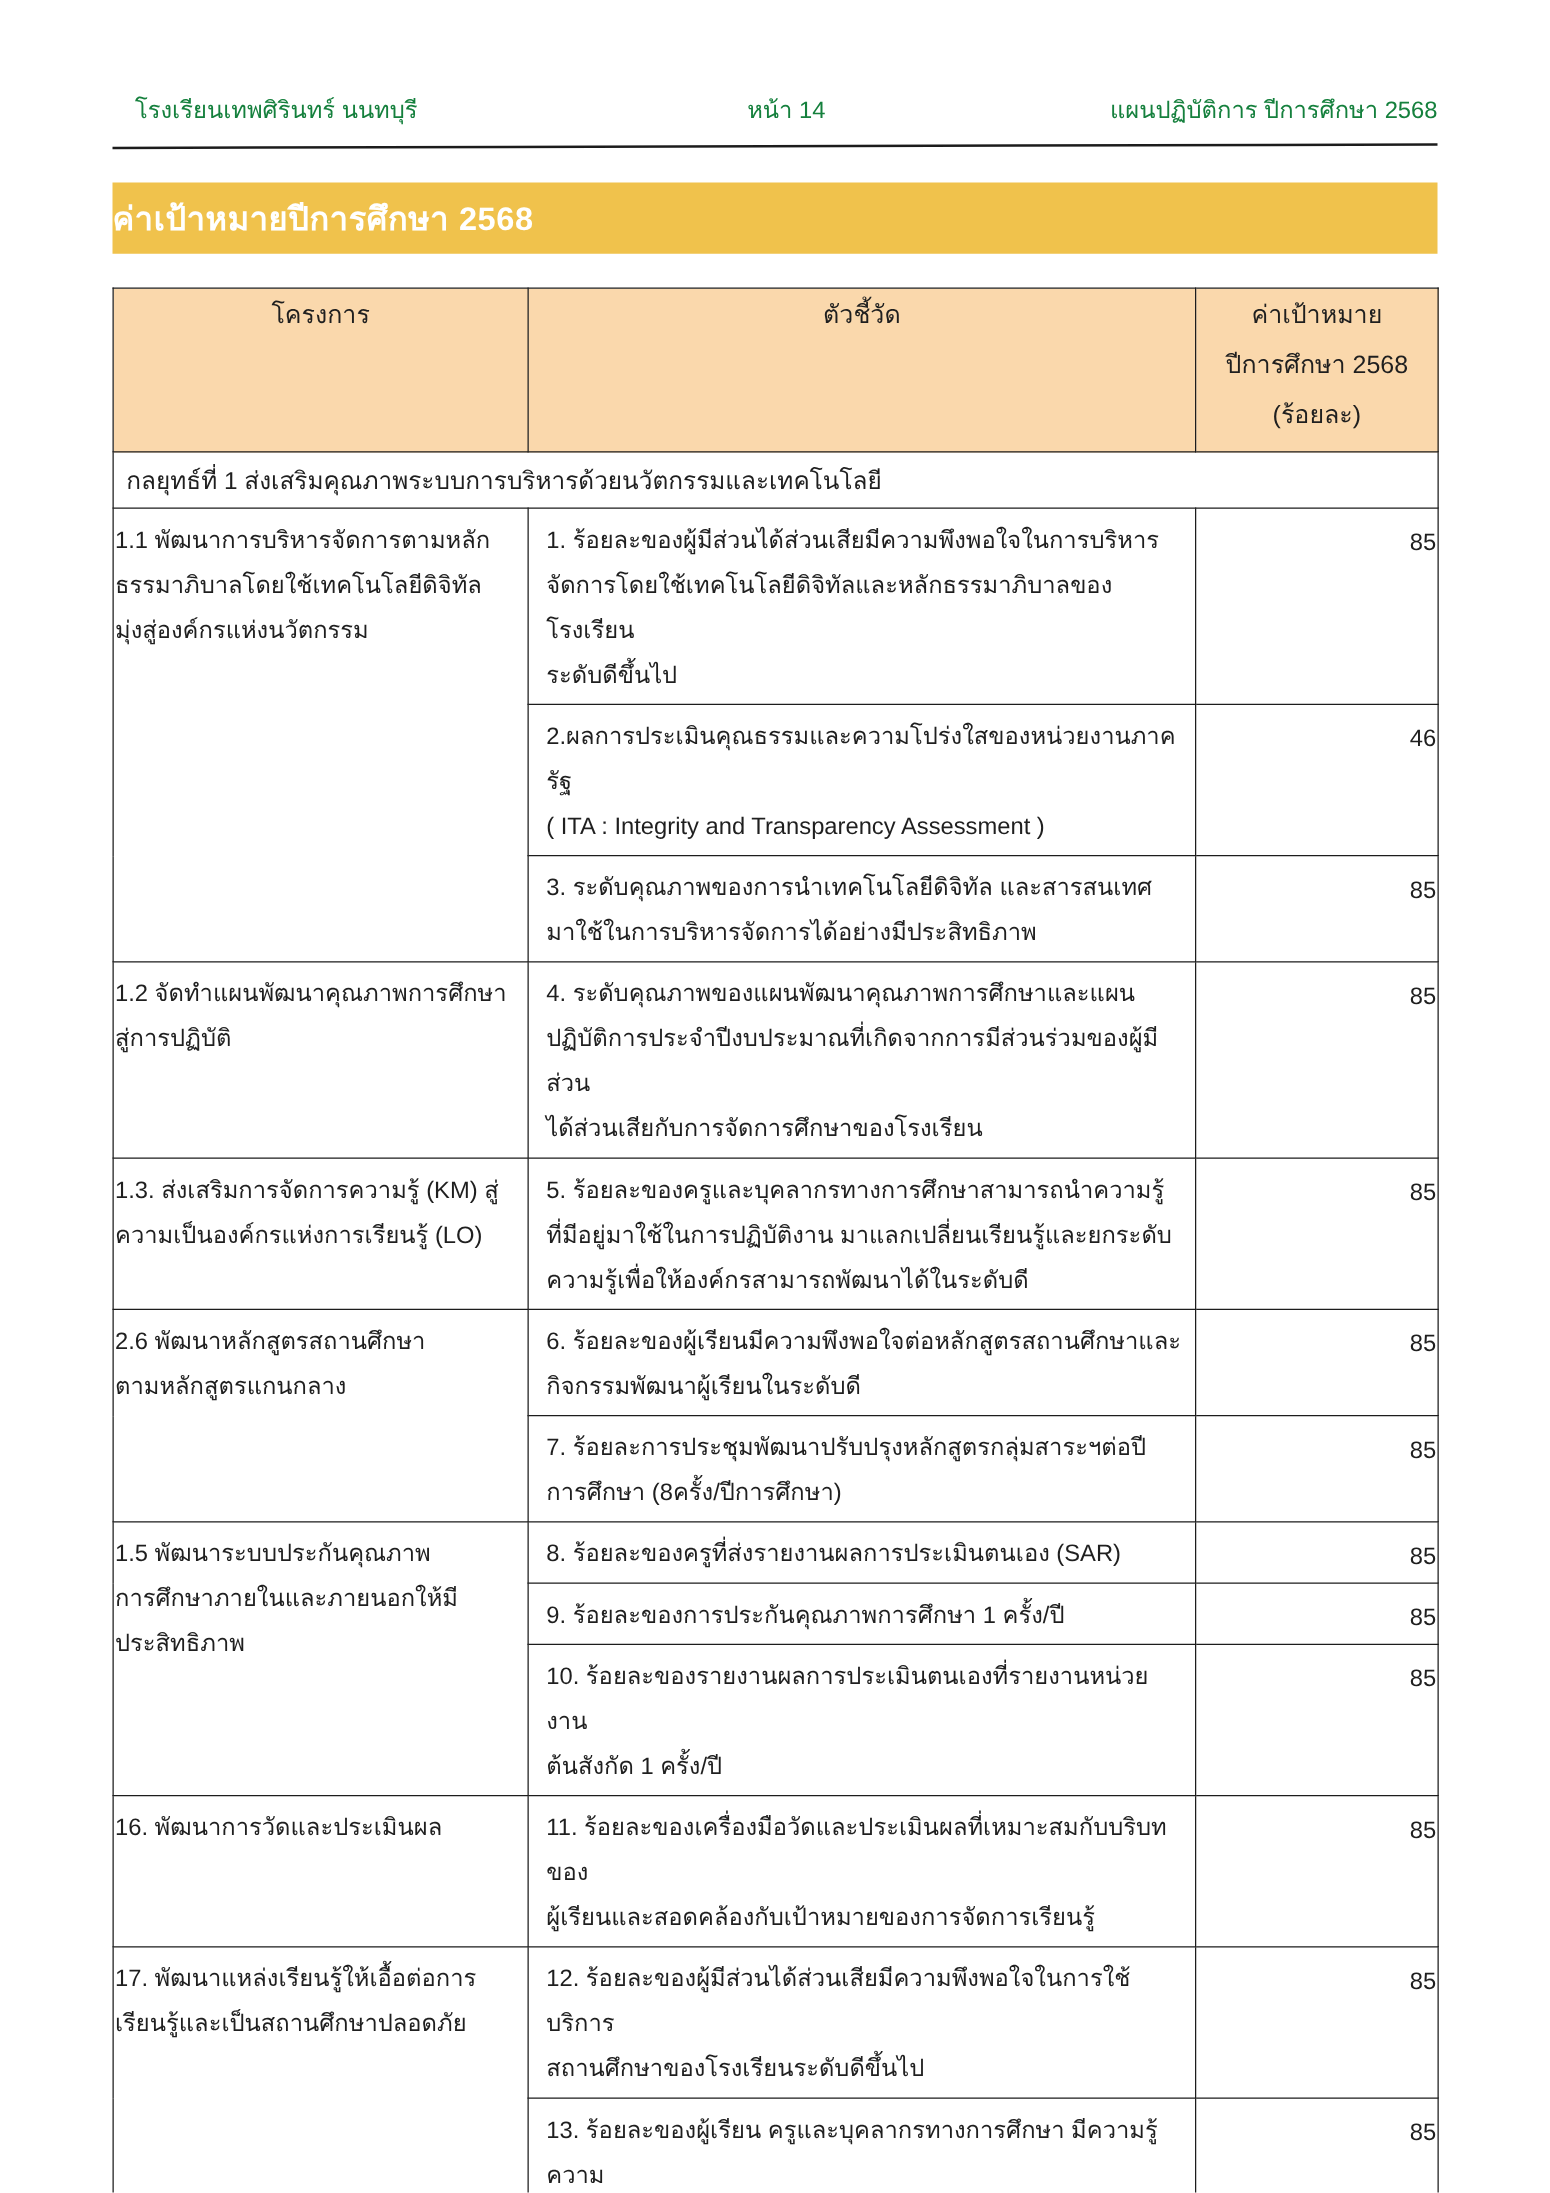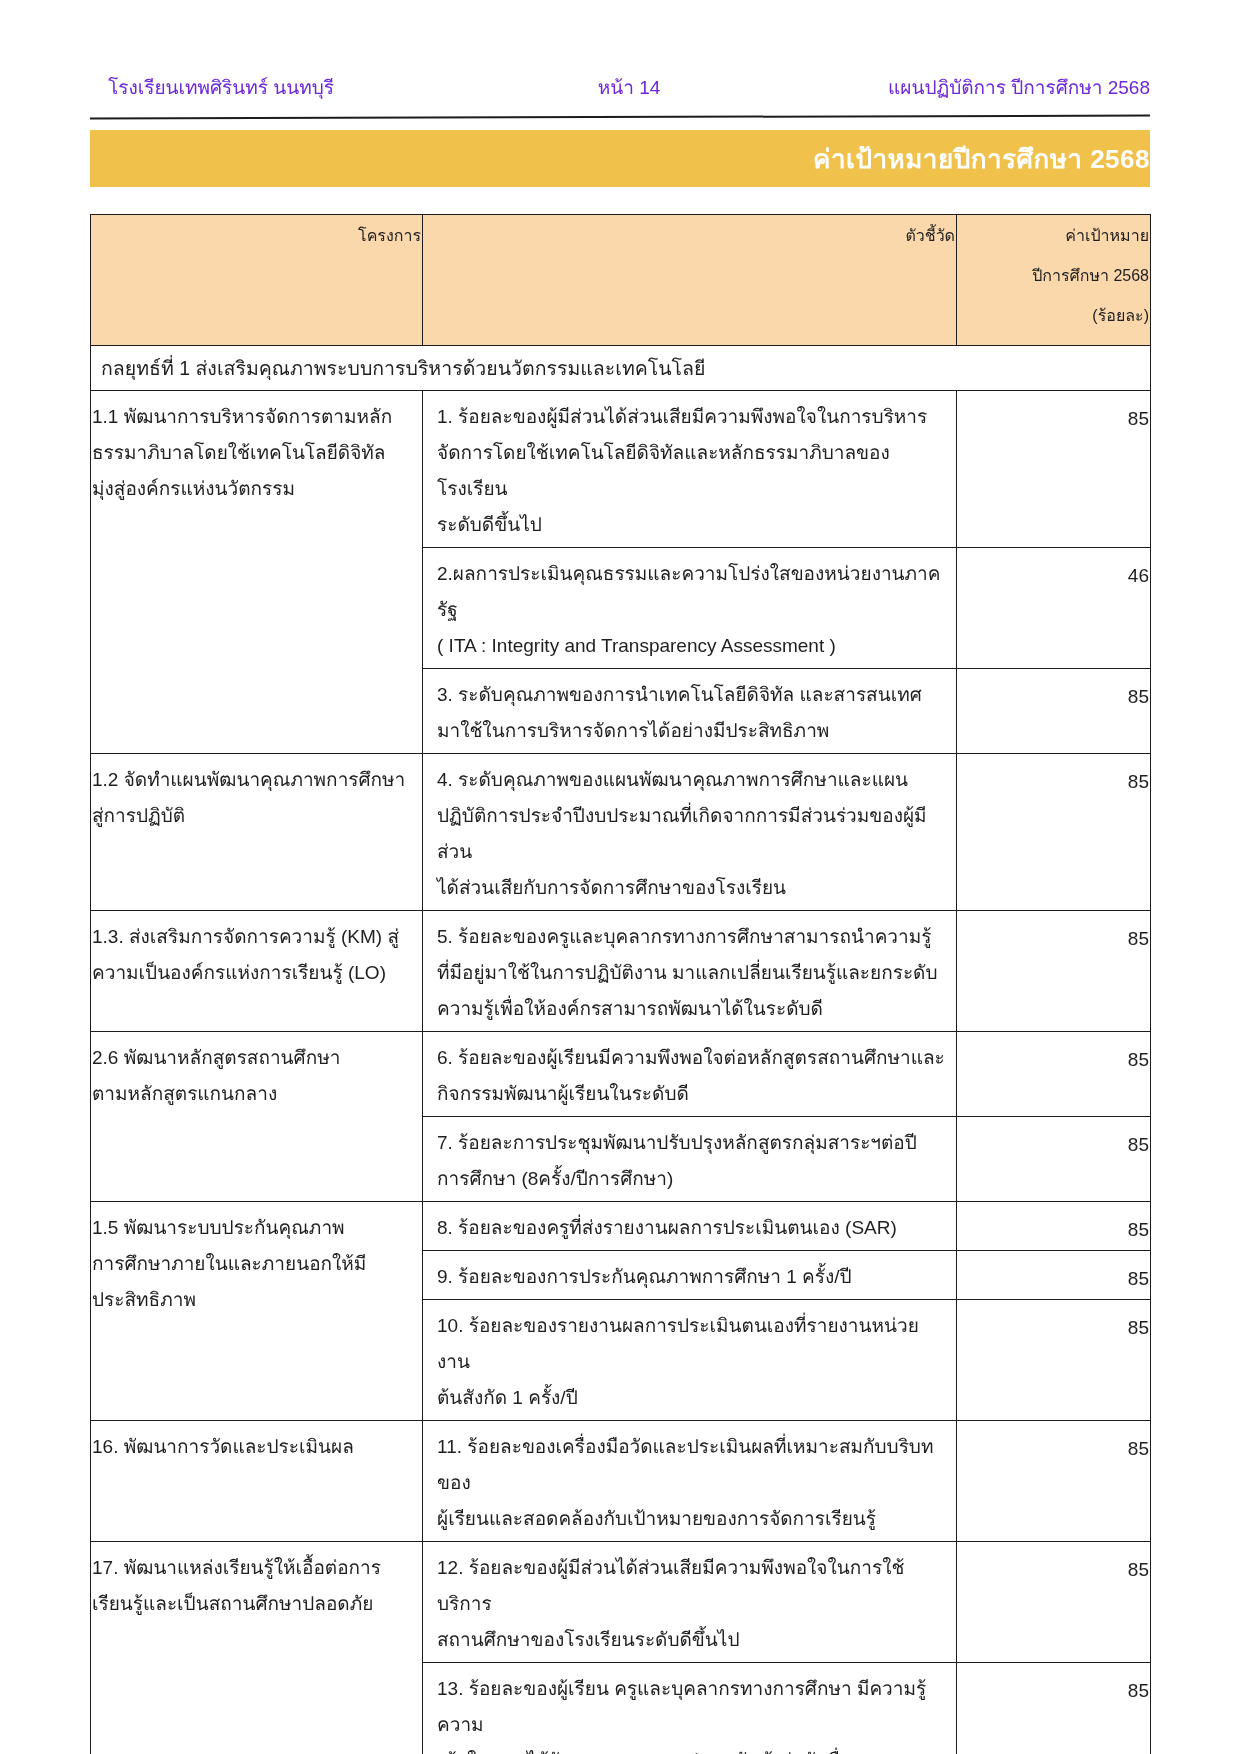--- a/index.html
+++ b/index.html
@@ -9,34 +9,34 @@
     font-family: "Liberation Sans", sans-serif;
     color: #1f1f1f;
     -webkit-font-smoothing: antialiased;
   }
   .page { position: relative; width: 1240px; height: 1754px; overflow: hidden; }
   .sheet { width: 1060px; margin-left: 90px; }
 
   
   .page-header {
     display: flex; justify-content: space-between; align-items: baseline;
-    padding-top: 72px; font-size: 19px; color: #6d28d9;
+    padding-top: 72px; font-size: 19px; color: #15803d;
   }
   .page-header .left { padding-left: 18px; }
   .page-header .center { transform: translateX(18px); }
   .header-rule {
     margin-top: 14px; height: 0;
     border-top: 2.5px solid #1c1c1c;
     transform: rotate(-0.15deg);
   }
 
   
   .banner {
-    margin-top: 12px; height: 57px;
-    display: flex; align-items: center; justify-content: flex-end;
+    margin-top: 28px; height: 57px;
+    display: flex; align-items: center; justify-content: flex-start;
   }
   .banner-title {
     color: #ffffff; font-size: 26px; font-weight: bold; letter-spacing: 0.5px;
   }
 
   
   table.targets {
     margin-top: 27px;
     border-collapse: collapse;
     width: 1060px;
@@ -47,23 +47,23 @@
   table.targets col.c2 { width: 534px; }
   table.targets col.c3 { width: 194px; }
   table.targets th, table.targets td {
     border: 1.8px solid #1c1c1c;
     vertical-align: top;
     white-space: pre-line;
   }
   thead th {
     height: 128px;
     vertical-align: middle;
-    text-align: right;
+    text-align: center;
     font-weight: 500;
-    font-size: 16px;
+    font-size: 20px;
     line-height: 40px;
   }
   tr.strategy-row td {
     height: 40px; vertical-align: middle;
     padding: 2px 10px;
     font-size: 19.5px;
   }
   td.project-cell {
     padding: 8px 8px 4px 1px;
     line-height: 36px;

